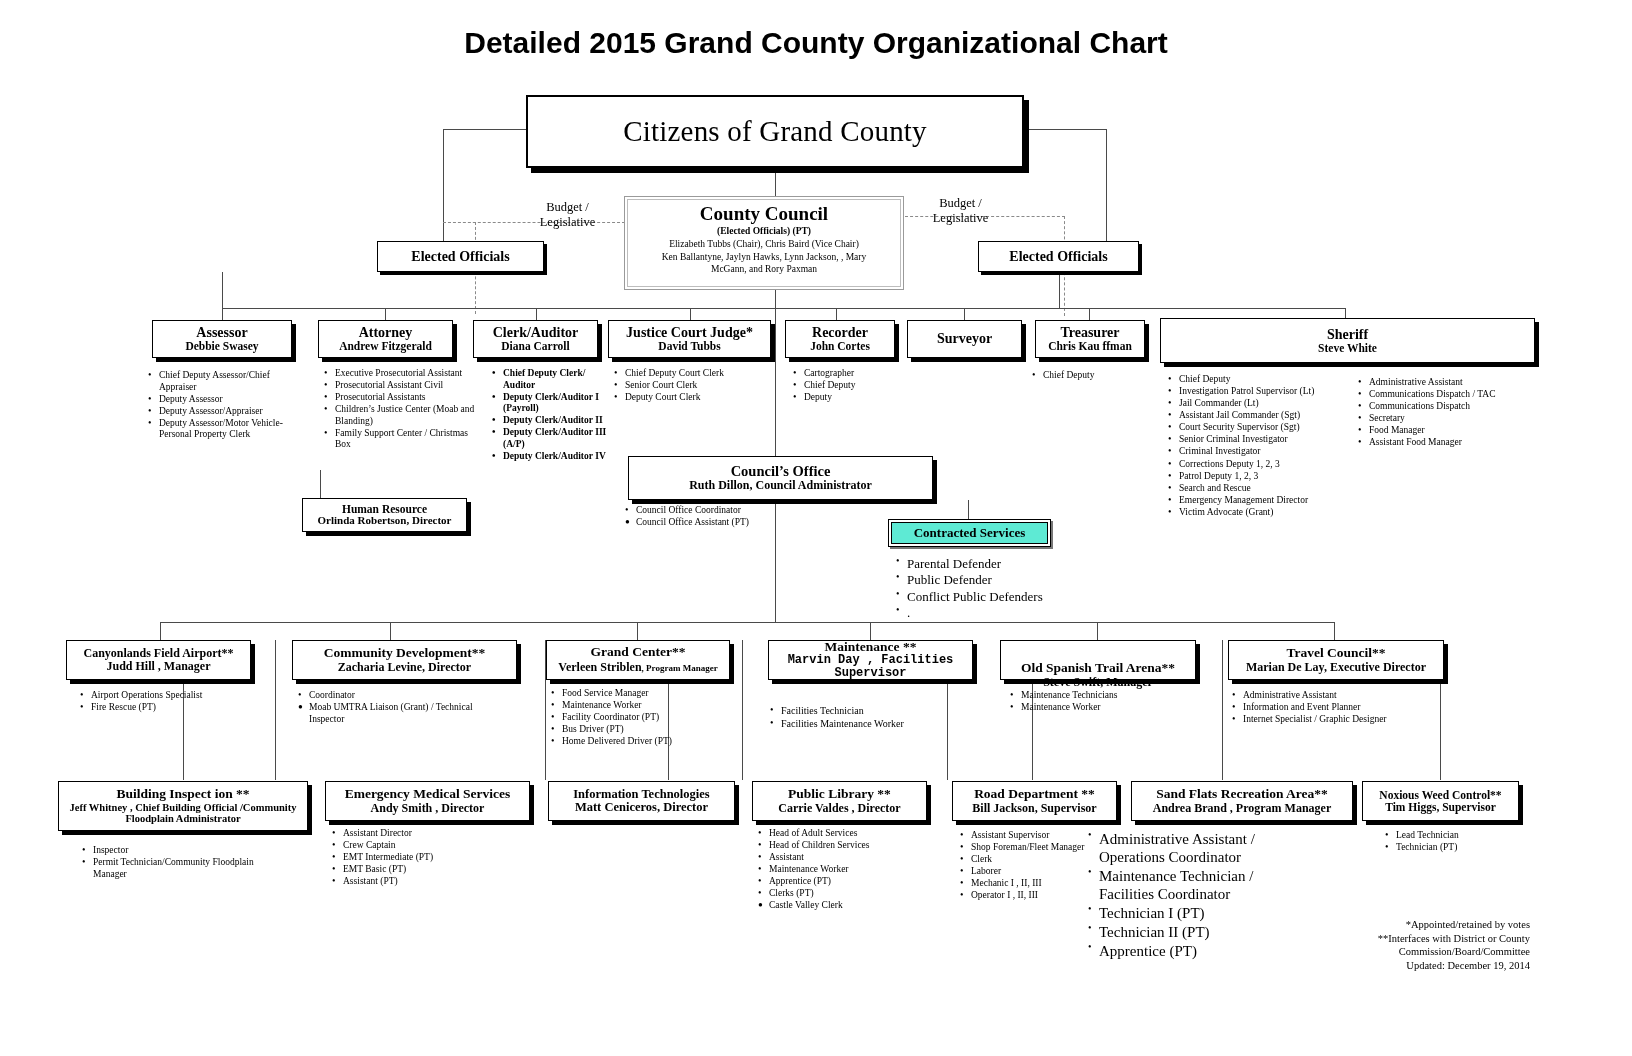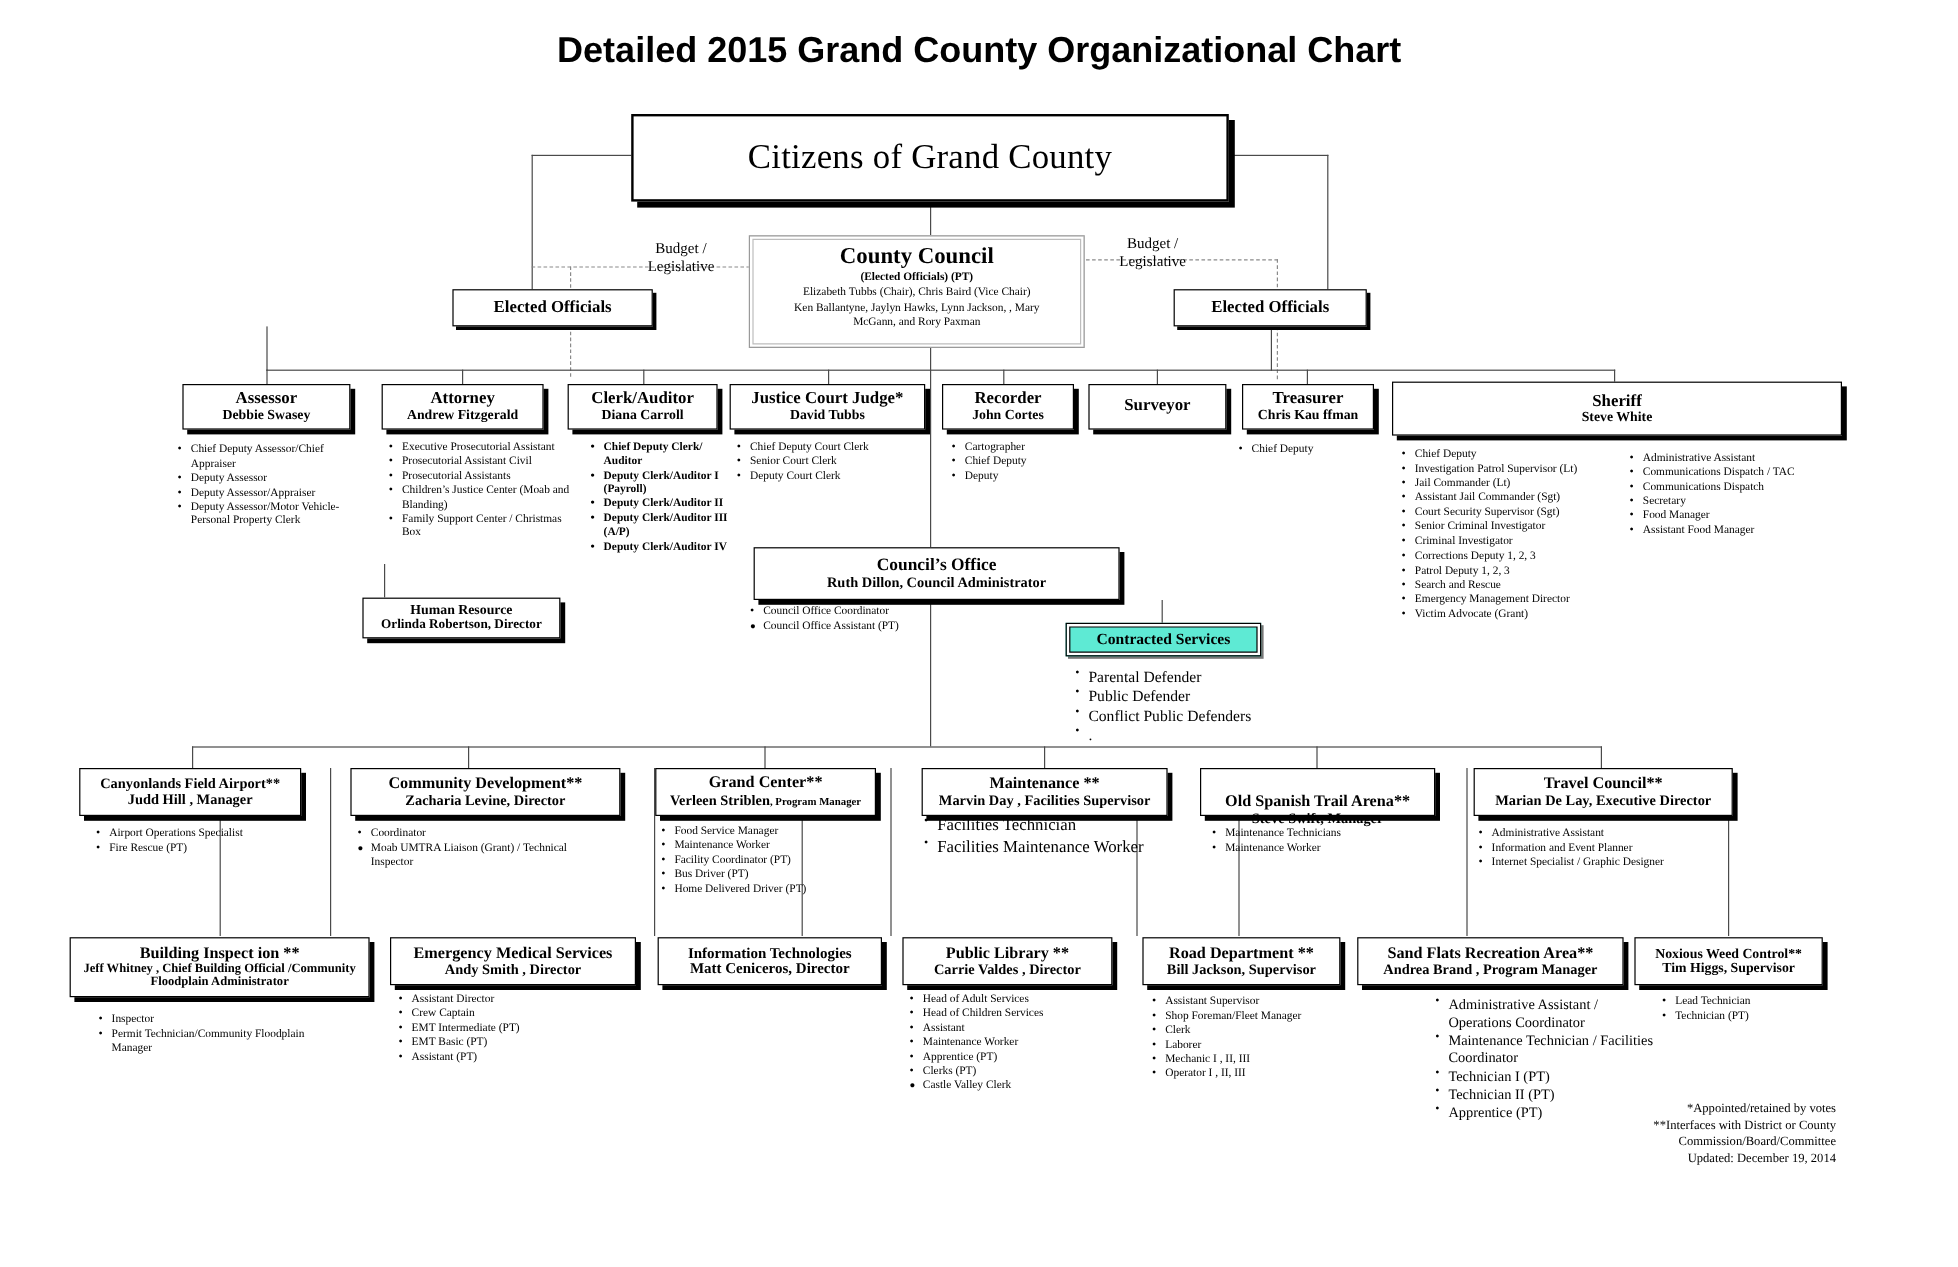--- a/index.html
+++ b/index.html
@@ -281,23 +281,23 @@
   <ul class="blist" style="left:551px;top:688px;width:185px;font-size:9.5px;">
     <li>Food Service Manager</li>
     <li>Maintenance Worker</li>
     <li>Facility Coordinator (PT)</li>
     <li>Bus Driver (PT)</li>
     <li>Home Delivered Driver (PT)</li>
   </ul>
 
   <div class="box" style="left:768px;top:640px;width:205px;height:40px;">
     <div class="t1" style="font-size:13.5px;">Maintenance **</div>
-    <div class="t2" style="font-size:12px;">Marvin Day  , Facilities Supervisor</div>
-  </div>
-  <ul class="blist" style="left:770px;top:680px;width:195px;font-size:14px;">
+    <div class="t2" style="font-size:12px;font-family:Liberation Mono, monospace;">Marvin Day  , Facilities Supervisor</div>
+  </div>
+  <ul class="blist" style="left:770px;top:705px;width:195px;font-size:10px;">
     <li>Facilities  Technician</li>
     <li>Facilities Maintenance Worker</li>
   </ul>
 
   <div class="box" style="left:1000px;top:640px;width:196px;height:40px;">
     <div class="t1" style="font-size:13.5px;margin-top:30px;">Old Spanish Trail Arena**</div>
     <div class="t2" style="font-size:12px;">Steve Swift,  Manager</div>
   </div>
   <ul class="blist" style="left:1010px;top:690px;width:185px;font-size:9.5px;">
     <li>Maintenance Technicians</li>
@@ -365,21 +365,21 @@
     <li>Clerk</li>
     <li>Laborer</li>
     <li>Mechanic I , II, III</li>
     <li>Operator I , II, III</li>
   </ul>
 
   <div class="box" style="left:1131px;top:781px;width:222px;height:40px;">
     <div class="t1" style="font-size:13.5px;">Sand Flats Recreation Area**</div>
     <div class="t2" style="font-size:12px;">Andrea Brand  , Program  Manager</div>
   </div>
-  <ul class="blist" style="left:1196px;top:830px;width:185px;font-size:12px;">
+  <ul class="blist" style="left:1088px;top:830px;width:185px;font-size:15px;">
     <li>Administrative Assistant / Operations Coordinator</li>
     <li>Maintenance Technician / Facilities Coordinator</li>
     <li>Technician  I (PT)</li>
     <li>Technician II (PT)</li>
     <li>Apprentice (PT)</li>
   </ul>
 
   <div class="box" style="left:1362px;top:781px;width:157px;height:40px;">
     <div class="t1" style="font-size:11.5px;">Noxious Weed Control**</div>
     <div class="t2" style="font-size:11.5px;">Tim Higgs, Supervisor</div>

